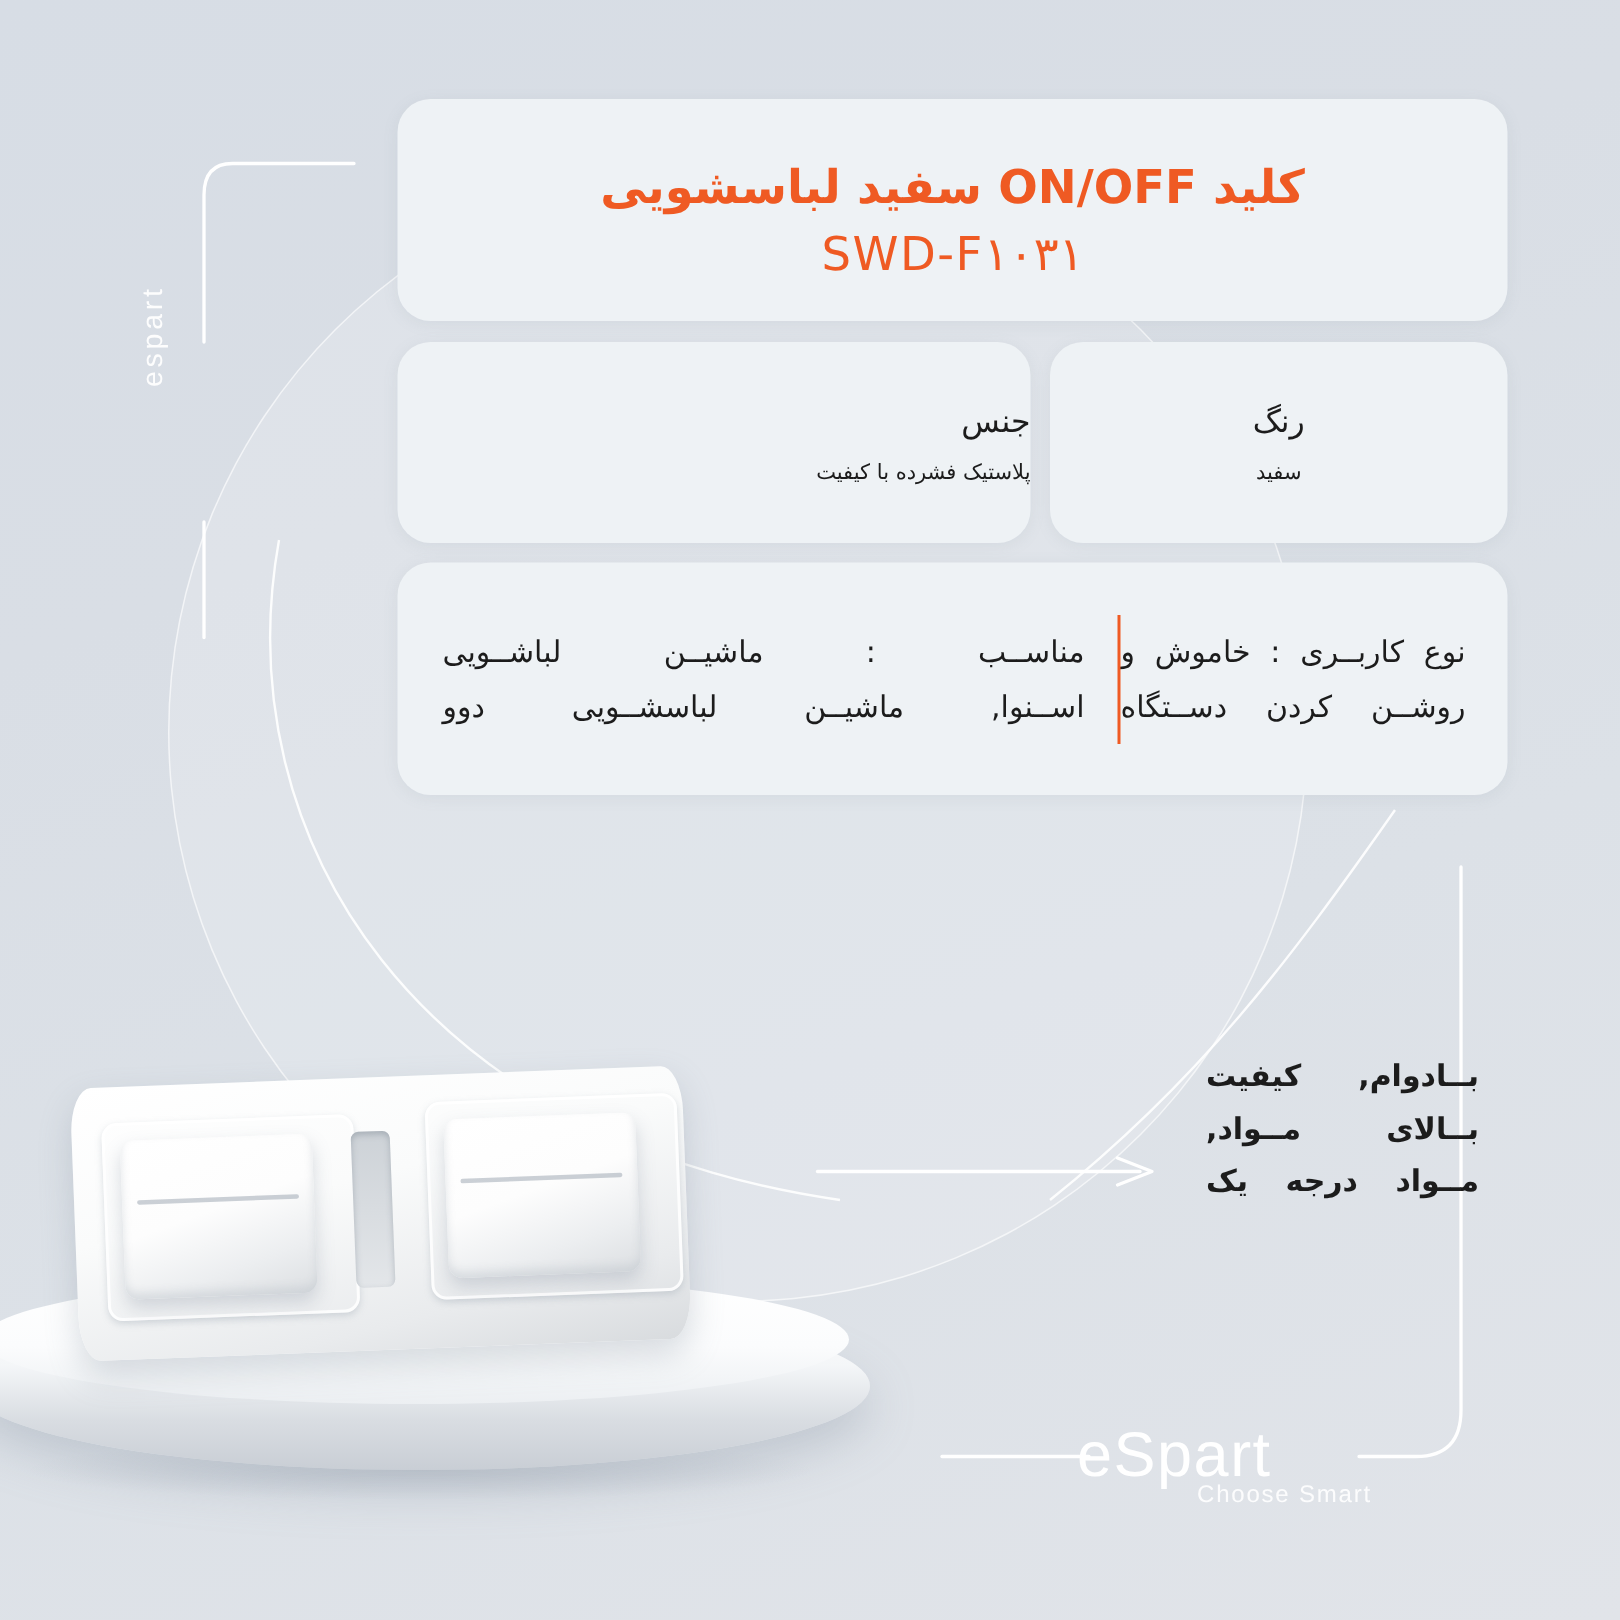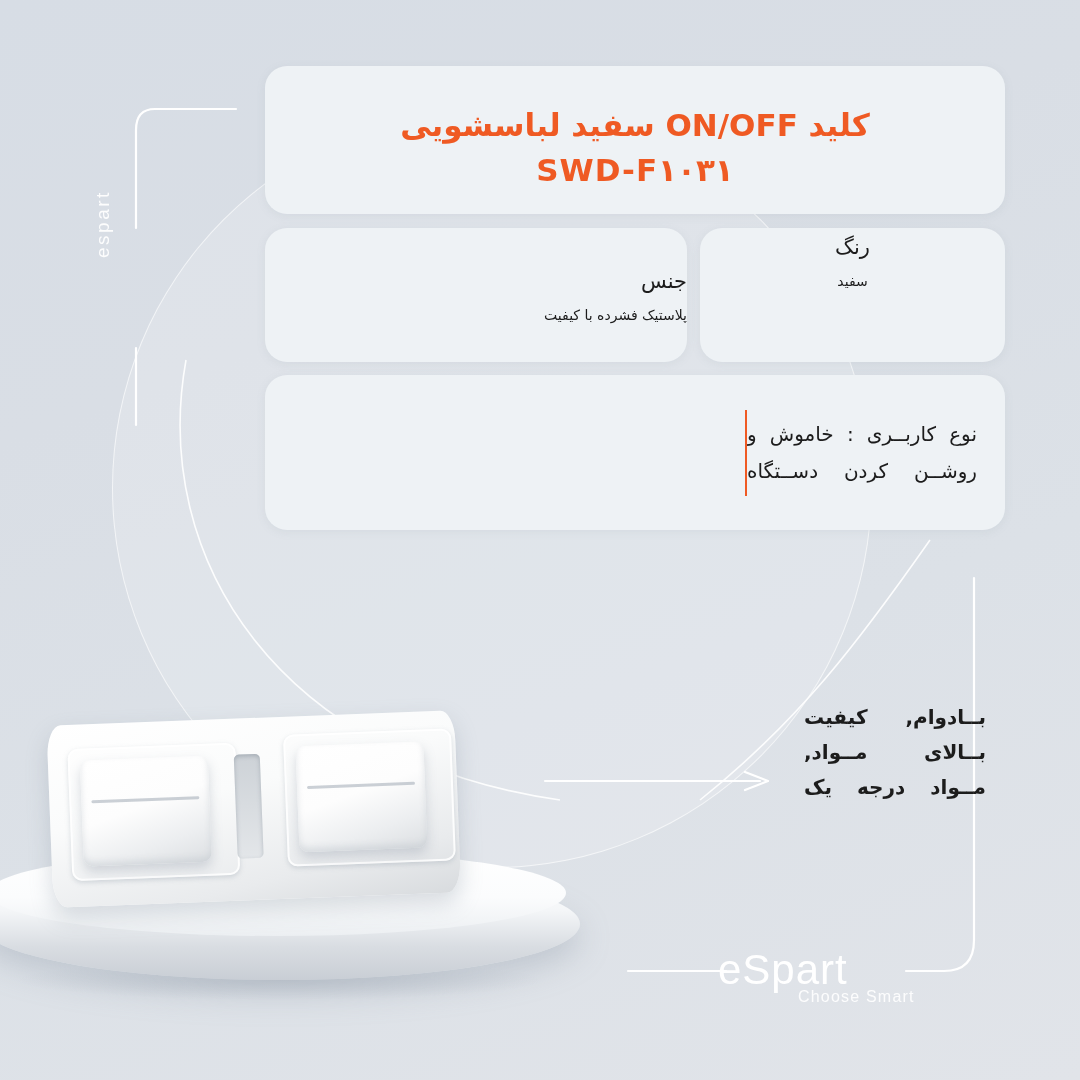--- a/index.html
+++ b/index.html
@@ -84,21 +84,21 @@
     font-weight: bold;
     font-size: 31px;
     line-height: 1.45;
     letter-spacing: 0px;
     text-align: center;
     white-space: nowrap;
     margin-top: 15px;
   }
   .title-model {
     color: #ef5a23;
-    font-weight: bold;
+    font-weight: normal;
     font-size: 31px;
     line-height: 1.45;
     direction: ltr;
     text-align: left;
     letter-spacing: 1px;
   }
 
   #material-card {
     left: 265px;
     top: 228px;
@@ -109,21 +109,21 @@
     justify-content: center;
   }
   #color-card {
     left: 700px;
     top: 228px;
     width: 305px;
     height: 134px;
     display: flex;
     flex-direction: column;
     align-items: center;
-    justify-content: flex-start;
+    justify-content: center;
   }
   .spec-label {
     font-size: 21px;
     color: #1c1c1c;
     line-height: 1.9;
   }
   .spec-value {
     font-size: 14px;
     color: #1c1c1c;
     line-height: 1.9;
@@ -343,20 +343,24 @@
     <div class="spec-label">رنگ</div>
     <div class="spec-value">سفید</div>
   </div>
 
   <div class="card" id="usage-card">
     <div class="usage-right">
       <div class="usage-line">نوع کاربــری : خاموش و</div>
       <div class="usage-line">روشــن کردن دســتگاه</div>
     </div>
     <div class="usage-divider"></div>
+    <div class="usage-left">
+      <div class="usage-line">مناســب : ماشیــن لباشــویی</div>
+      <div class="usage-line">اســنوا, ماشیــن لباسشــویی دوو</div>
+    </div>
   </div>
 
   <div id="callout">
     <div class="callout-line">بــادوام, کیفیت</div>
     <div class="callout-line">بــالای مــواد,</div>
     <div class="callout-line">مــواد درجه یک</div>
   </div>
 
   <div id="product-zone">
     <div class="podium-shadow"></div>

